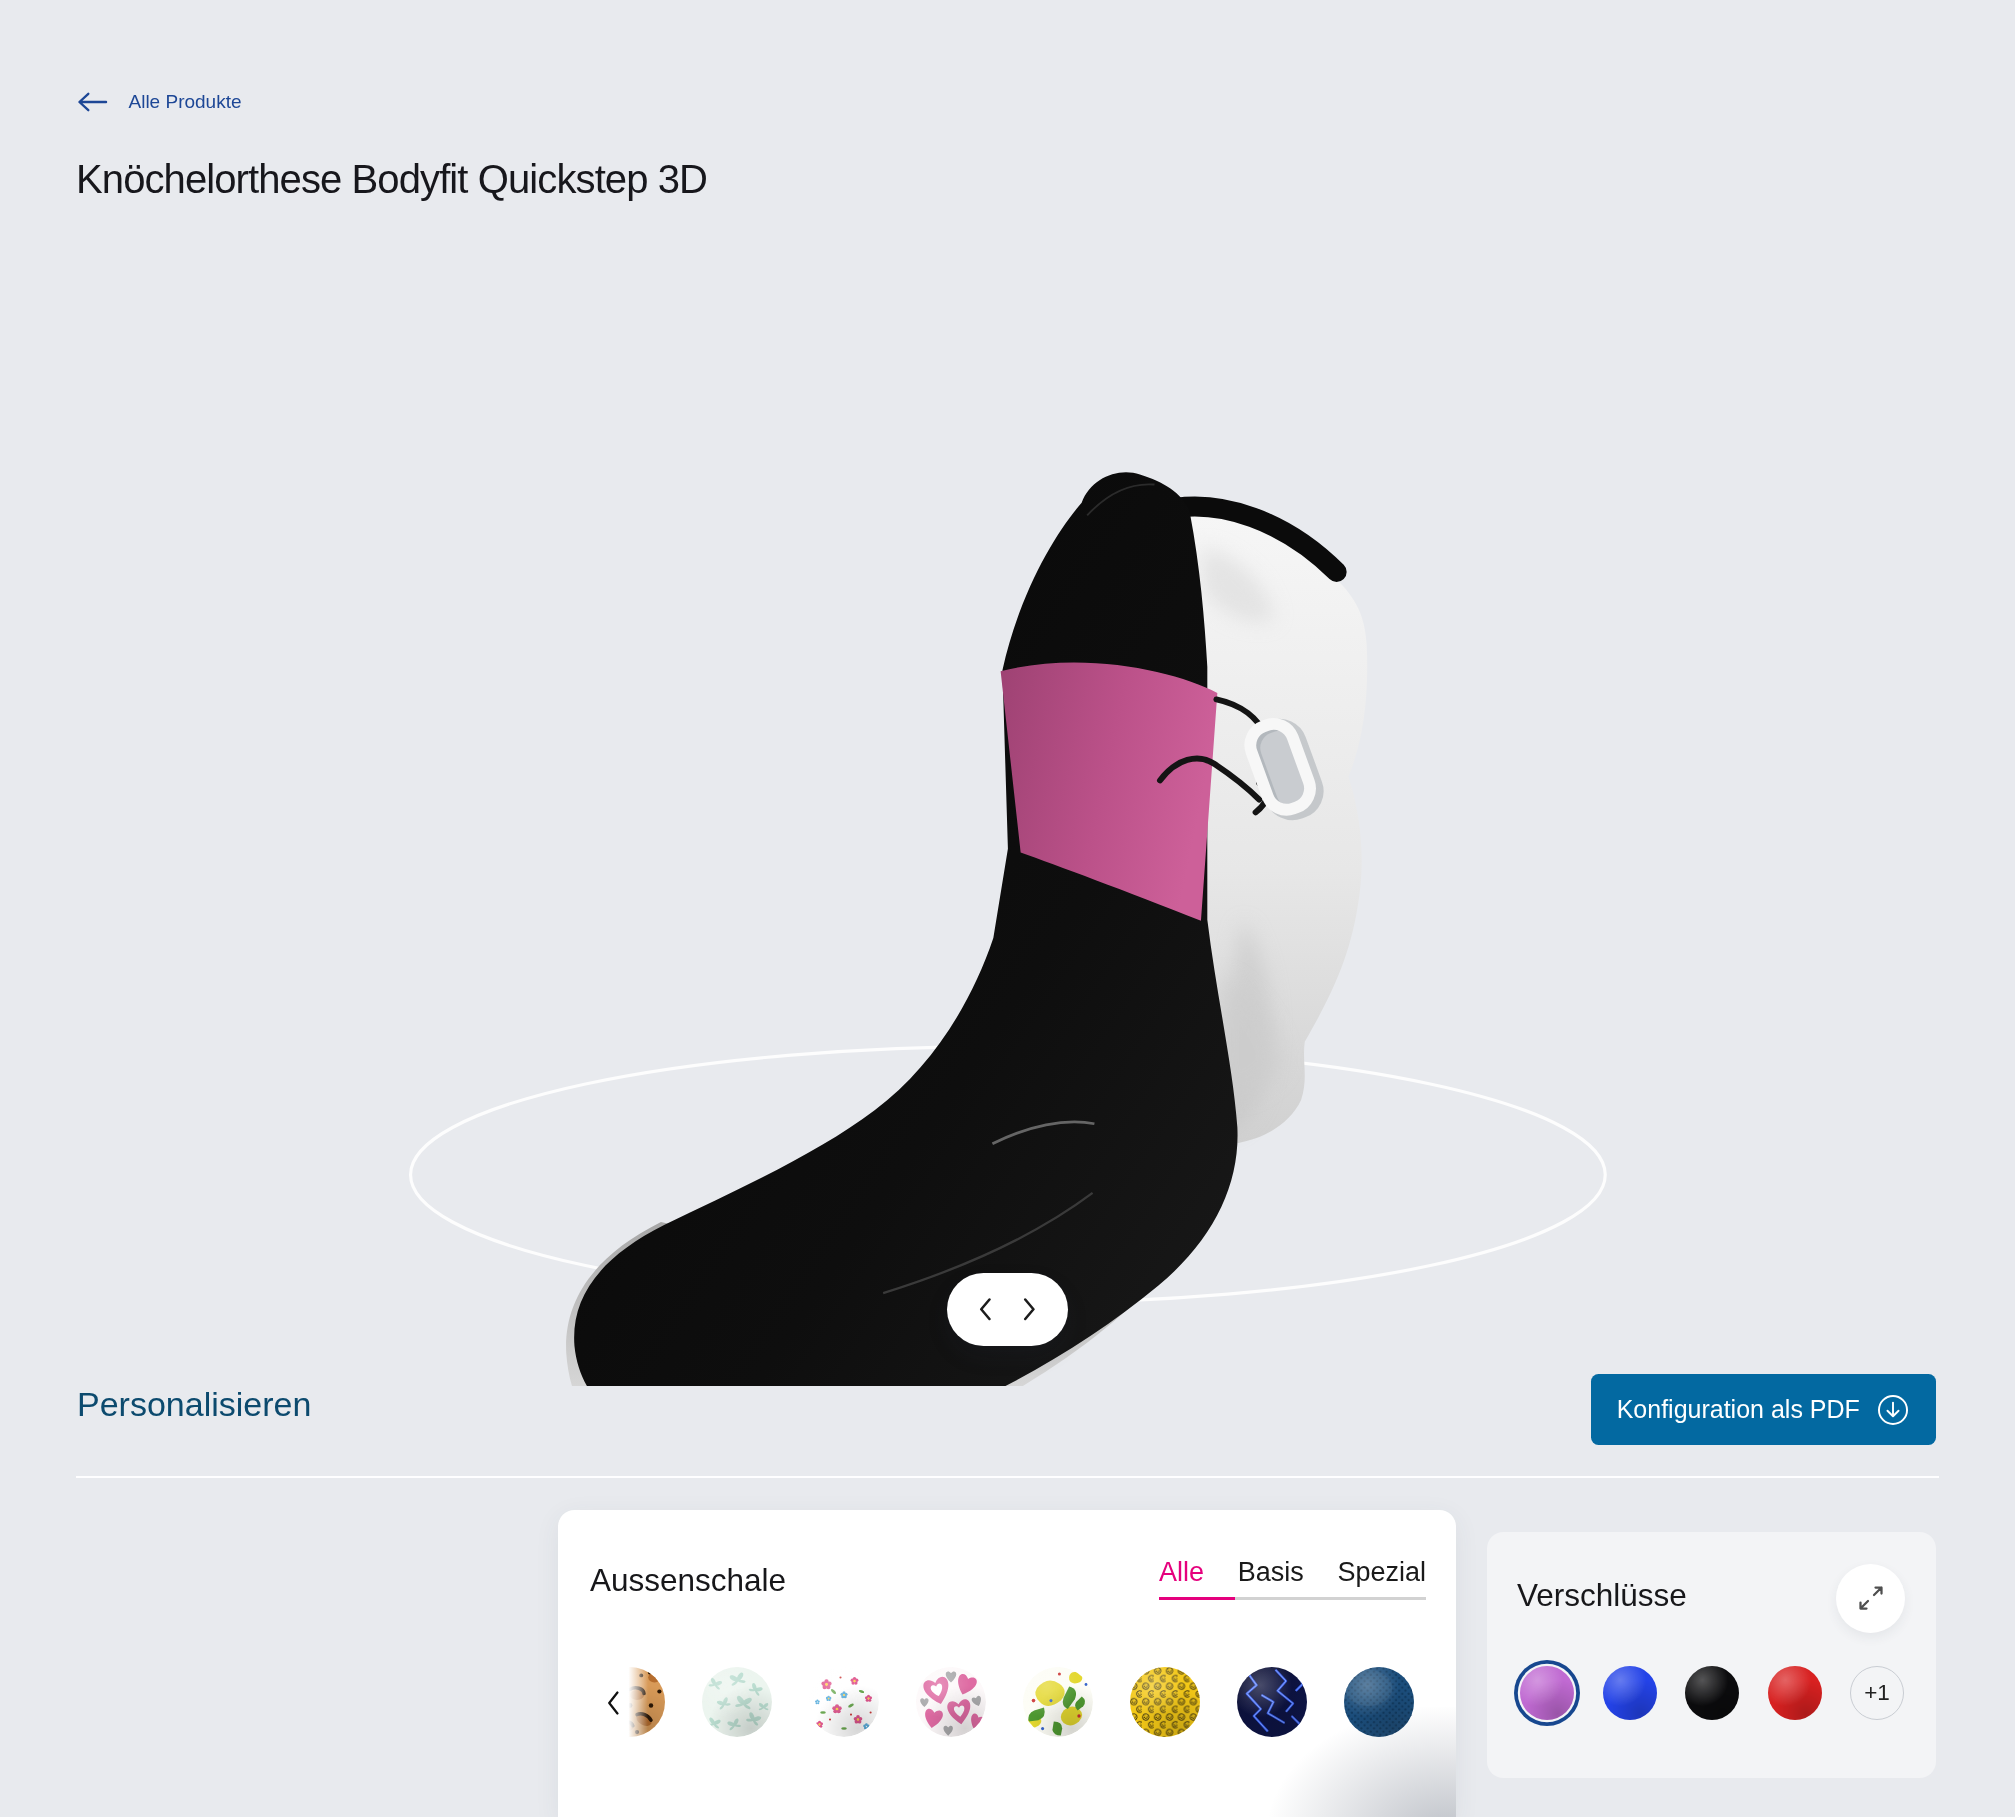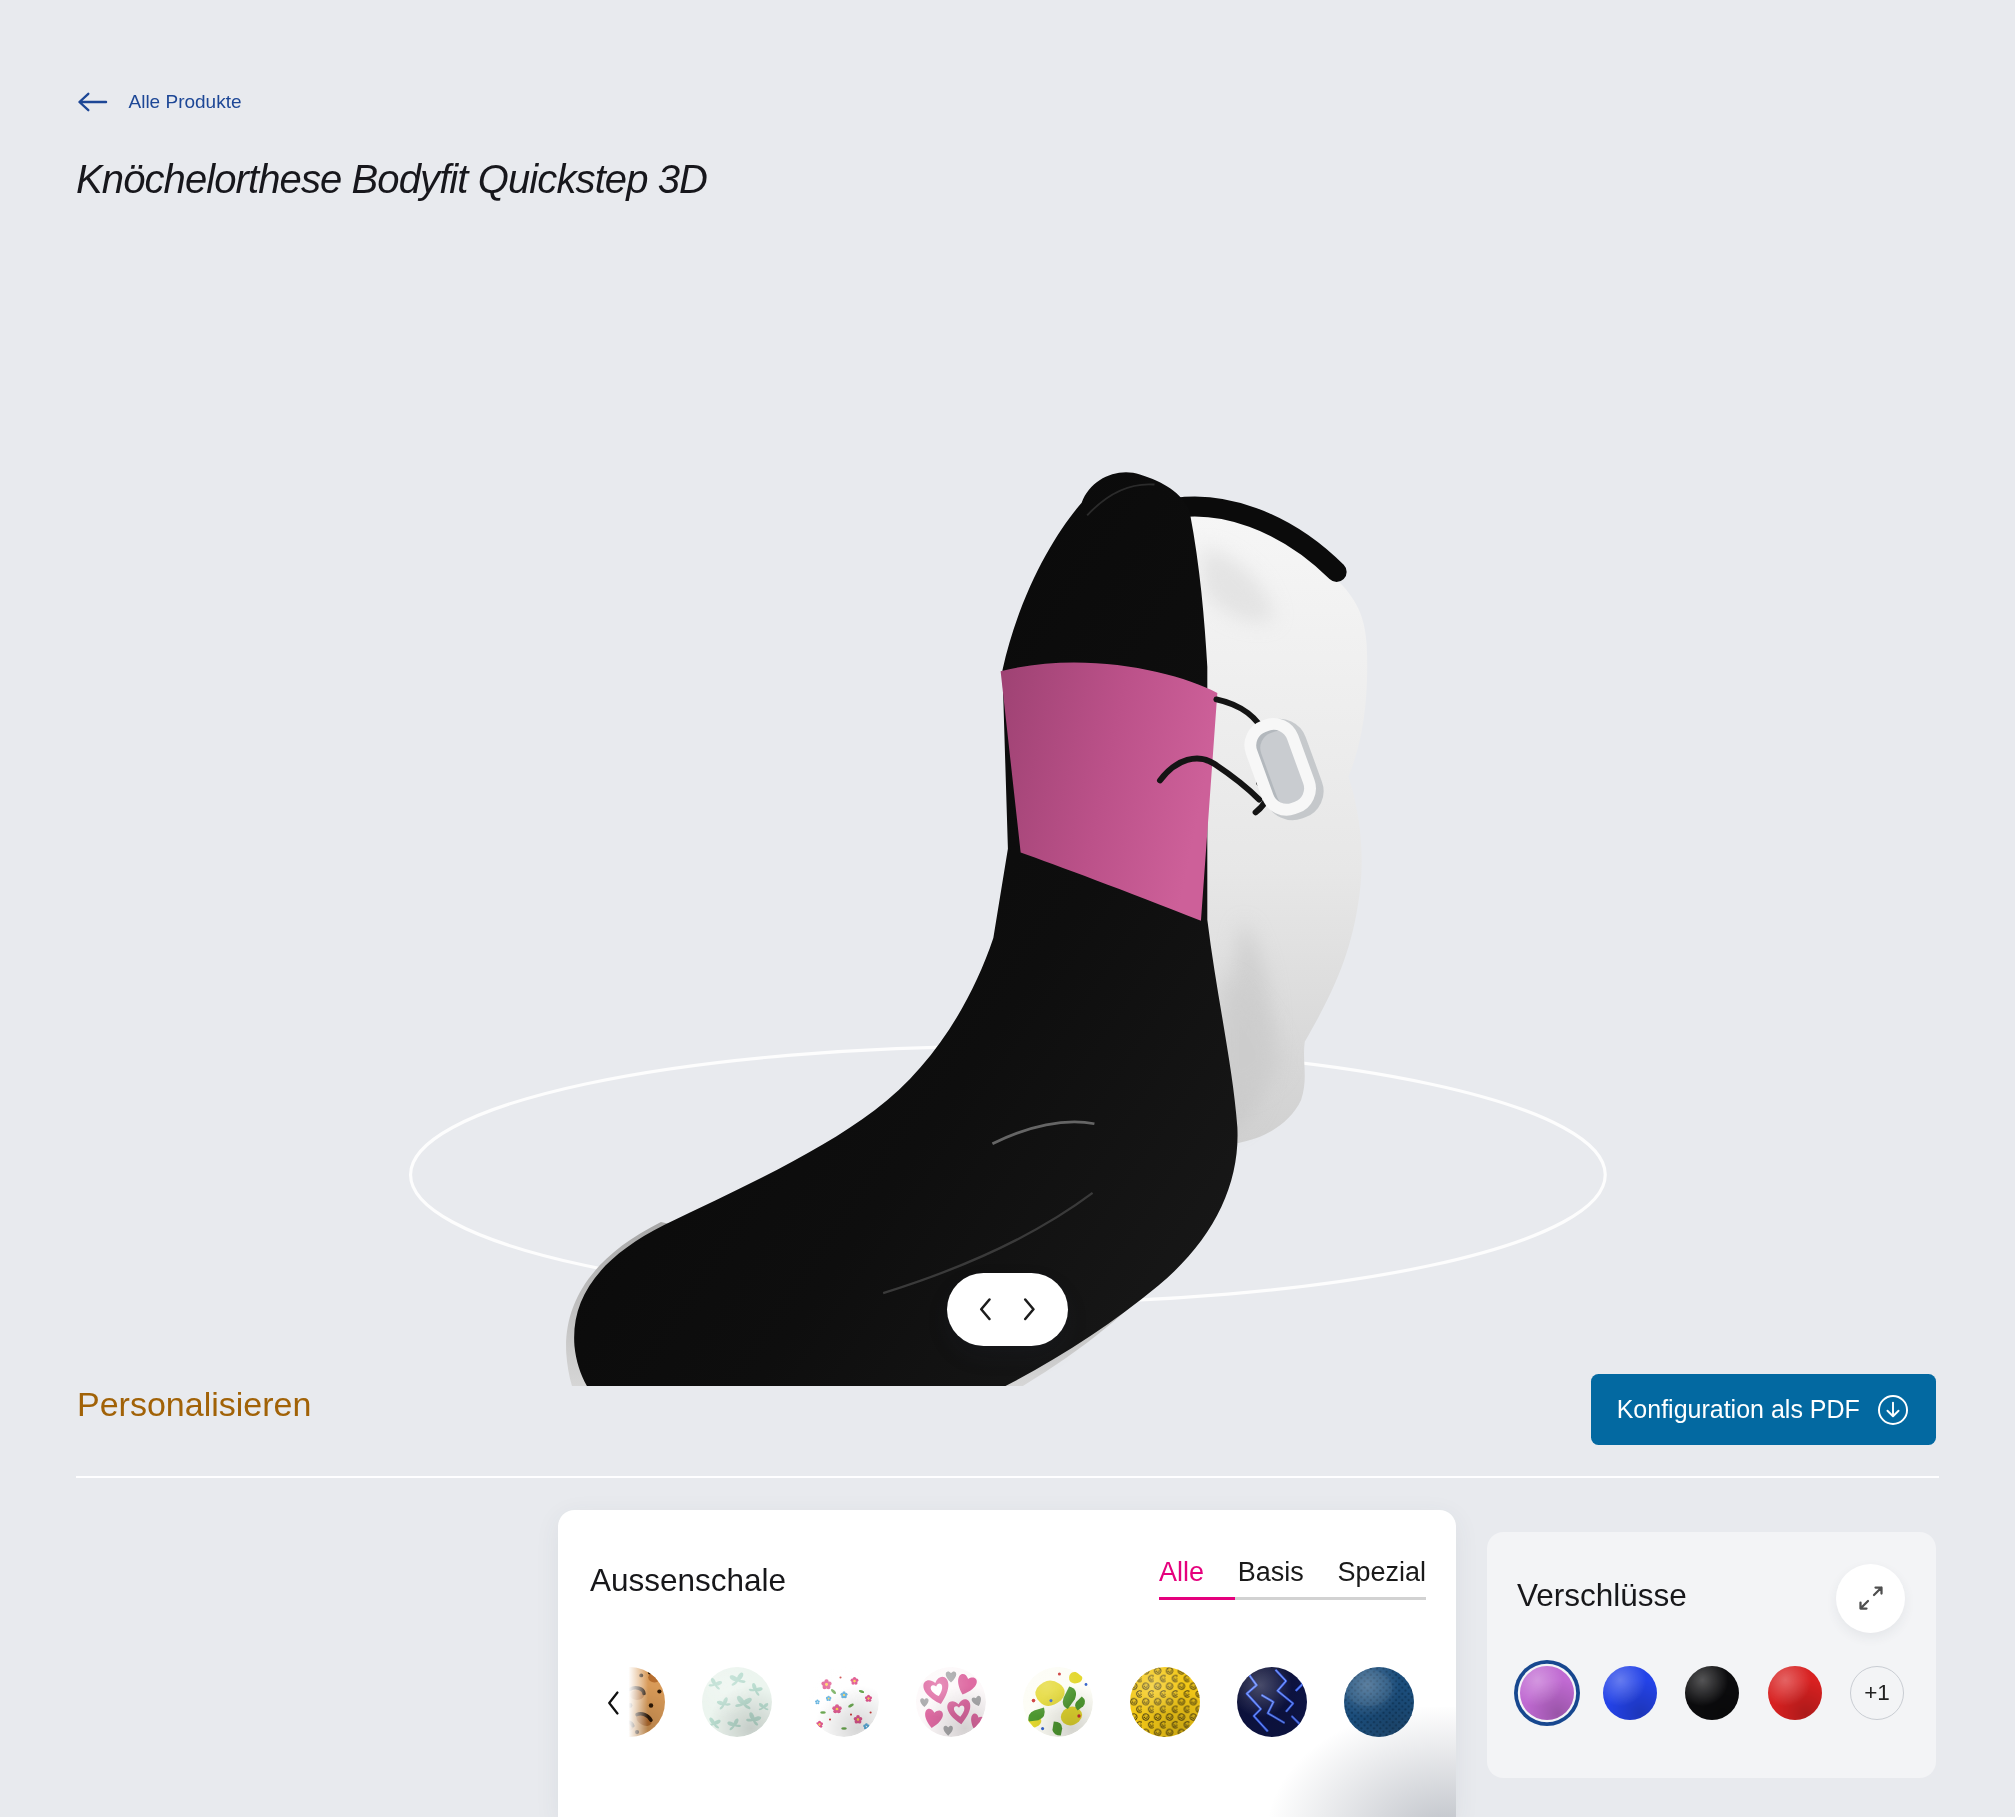--- a/index.html
+++ b/index.html
@@ -3,31 +3,31 @@
 <meta charset="utf-8">
 <style>
   html,body{margin:0;padding:0;}
   body{font-family:"Liberation Sans",sans-serif;}
   .page{position:relative;width:2015px;height:1817px;background:#e8eaee;overflow:hidden;}
 
   
   .back-link{position:absolute;left:75px;top:90px;display:flex;align-items:center;gap:19.5px;
     color:#1d4796;font-size:19px;font-weight:500;text-decoration:none;cursor:pointer;}
   .page-title{position:absolute;left:76px;top:157px;margin:0;font-size:40px;font-weight:500;
-    letter-spacing:-0.9px;color:#17171c;font-style:italic;}
+    letter-spacing:-0.9px;color:#17171c;}
 
   
   .product-svg{position:absolute;left:300px;top:337px;width:1424px;height:1049px;}
   .rotate-pill{position:absolute;left:947px;top:1273px;width:121px;height:73px;border-radius:37px;
     background:#fff;display:flex;align-items:center;justify-content:center;gap:22.5px;
     box-shadow:0 10.5px 22.5px rgba(40,50,70,.12);}
   .rotate-btn{background:none;border:none;padding:4.5px;cursor:pointer;display:flex;align-items:center;}
 
   
-  .personalize-heading{position:absolute;left:77px;top:1385px;margin:0;font-size:34px;font-weight:500;color:#a16207;}
+  .personalize-heading{position:absolute;left:77px;top:1385px;margin:0;font-size:34px;font-weight:500;color:#0c4a6e;}
   .pdf-btn{position:absolute;left:1591px;top:1374px;width:345px;height:71px;border:none;border-radius:7.5px;
     background:#0369a1;color:#fff;font-family:"Liberation Sans",sans-serif;font-size:25px;font-weight:500;
     display:flex;align-items:center;justify-content:center;gap:16.5px;cursor:pointer;}
   .divider{position:absolute;left:76px;top:1476px;width:1863px;height:2.2px;background:#ffffff;opacity:.95;}
 
   
   .panel{position:absolute;border-radius:16.5px;}
   .panel-gray{background:#f3f4f6;top:1532px;height:246px;width:449px;}
   .panel-left{left:78px;}
   .panel-right{left:1487px;}

